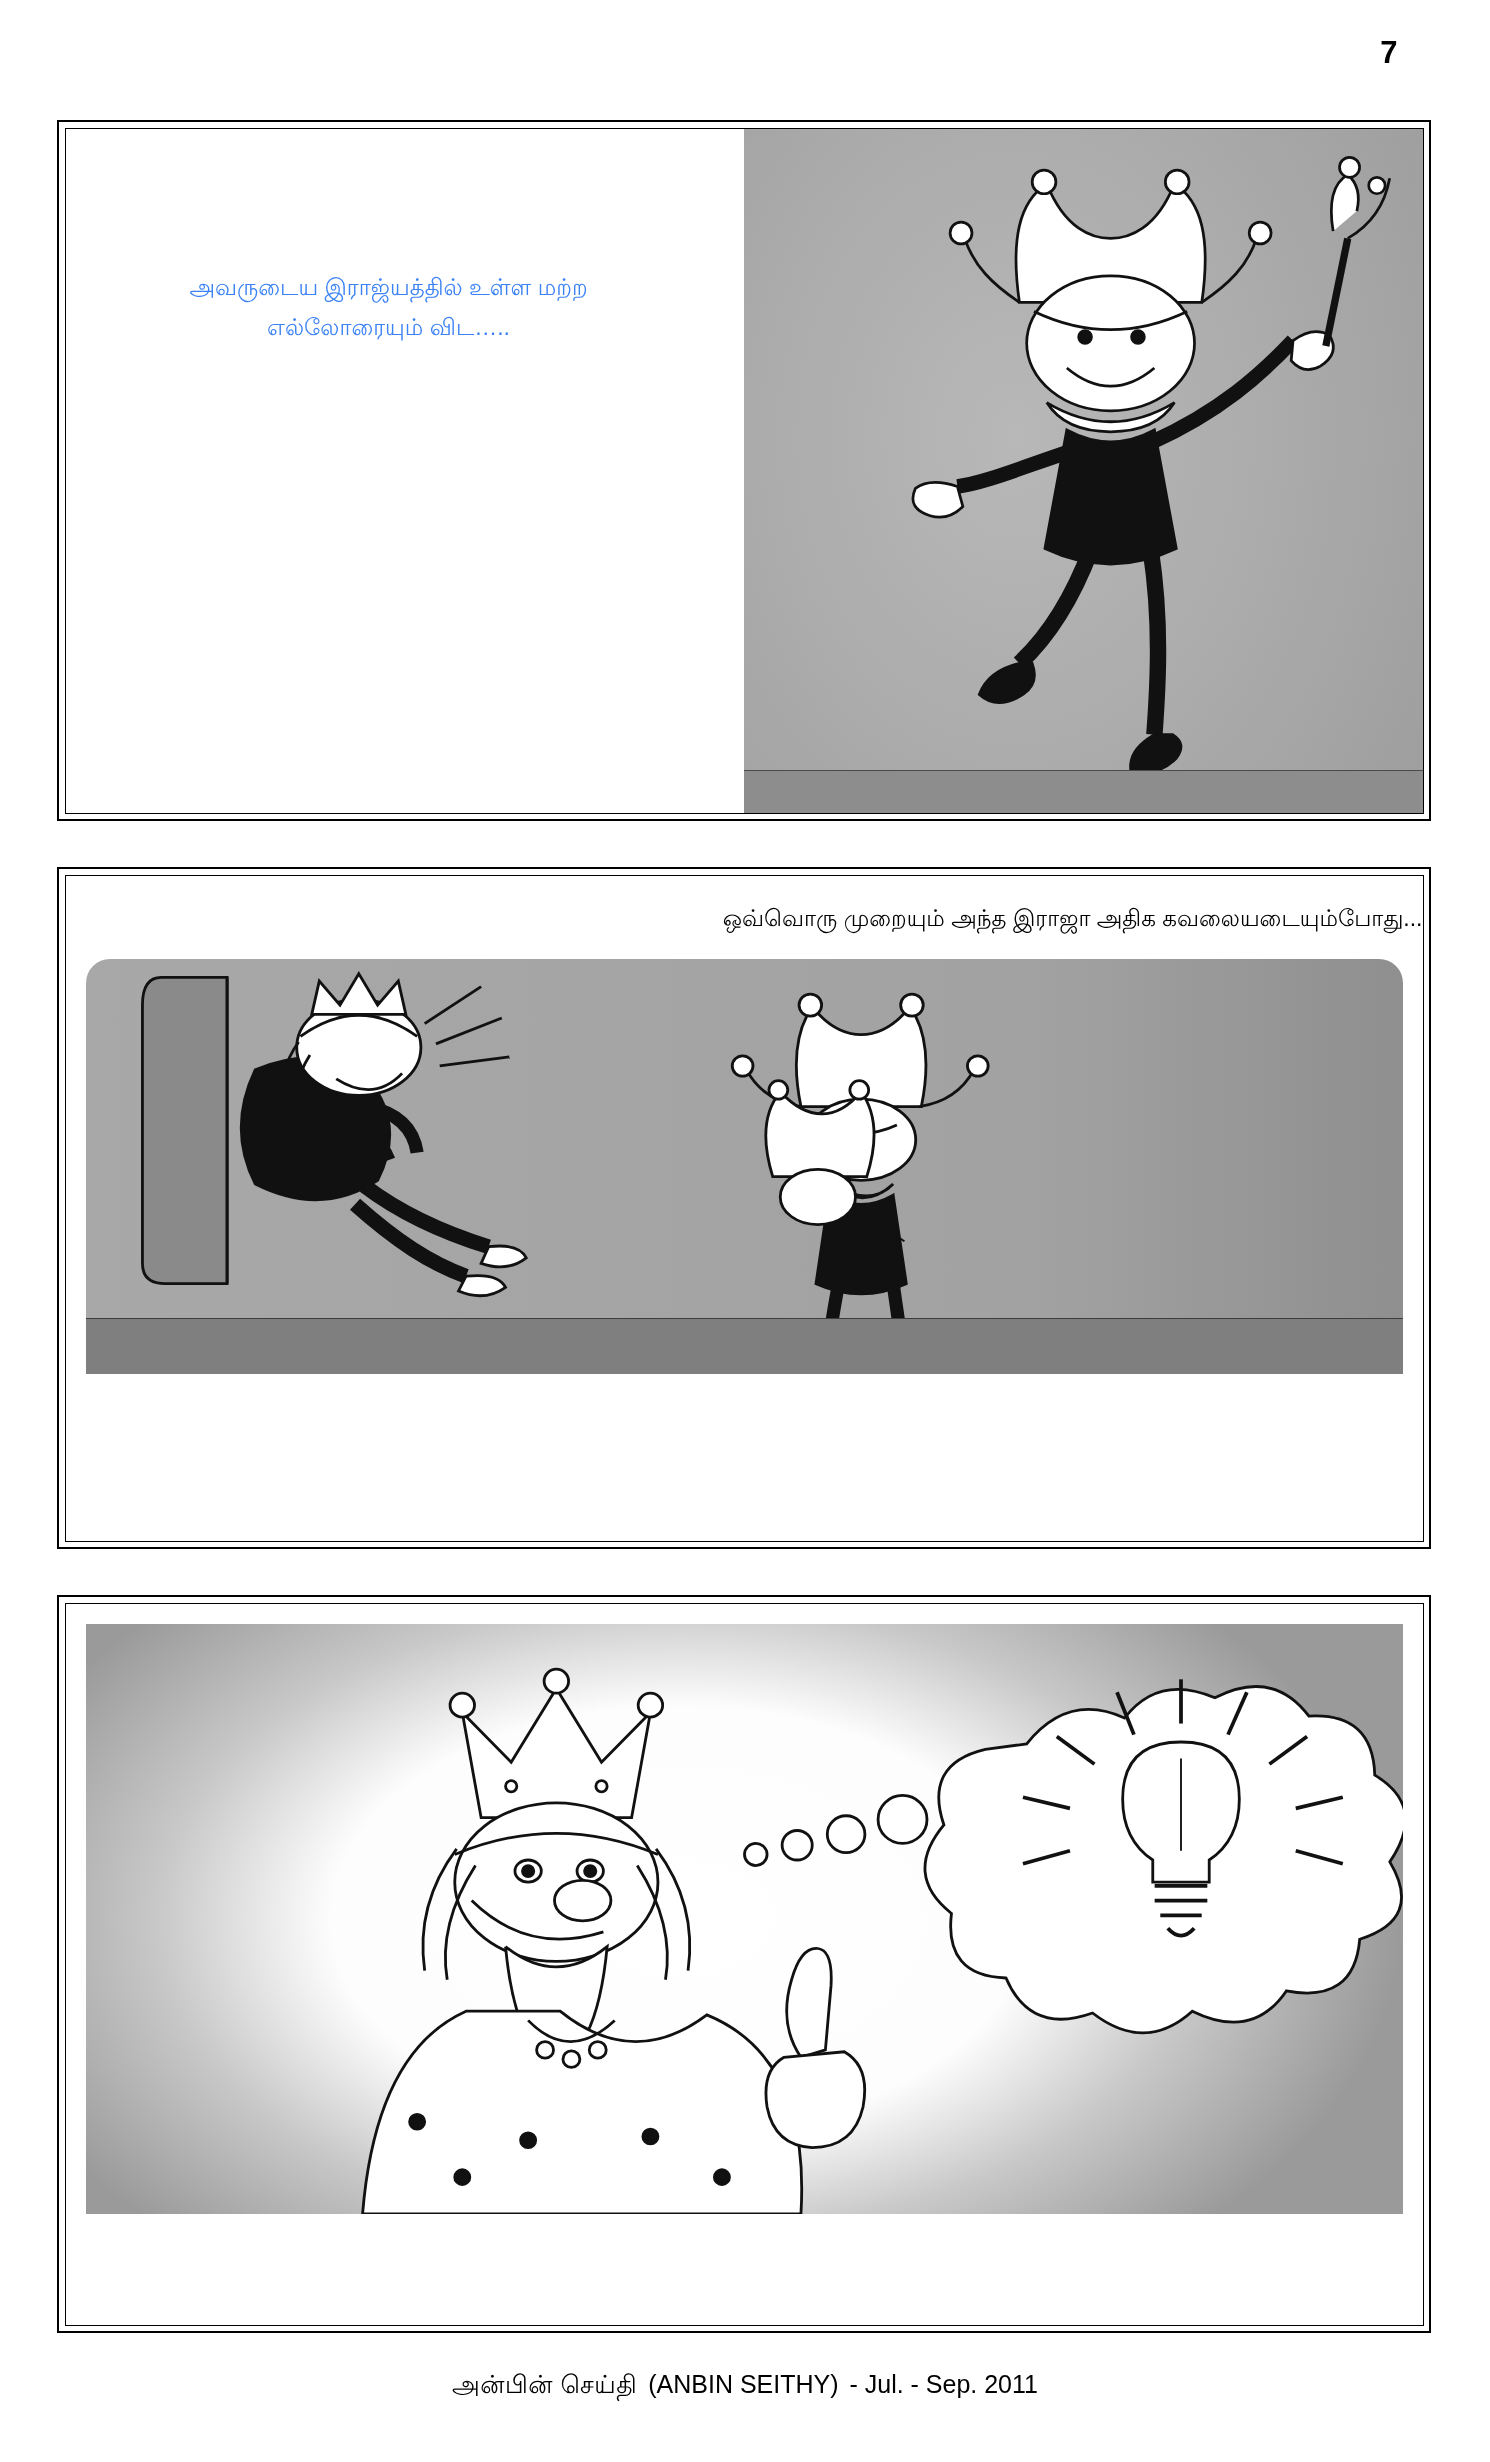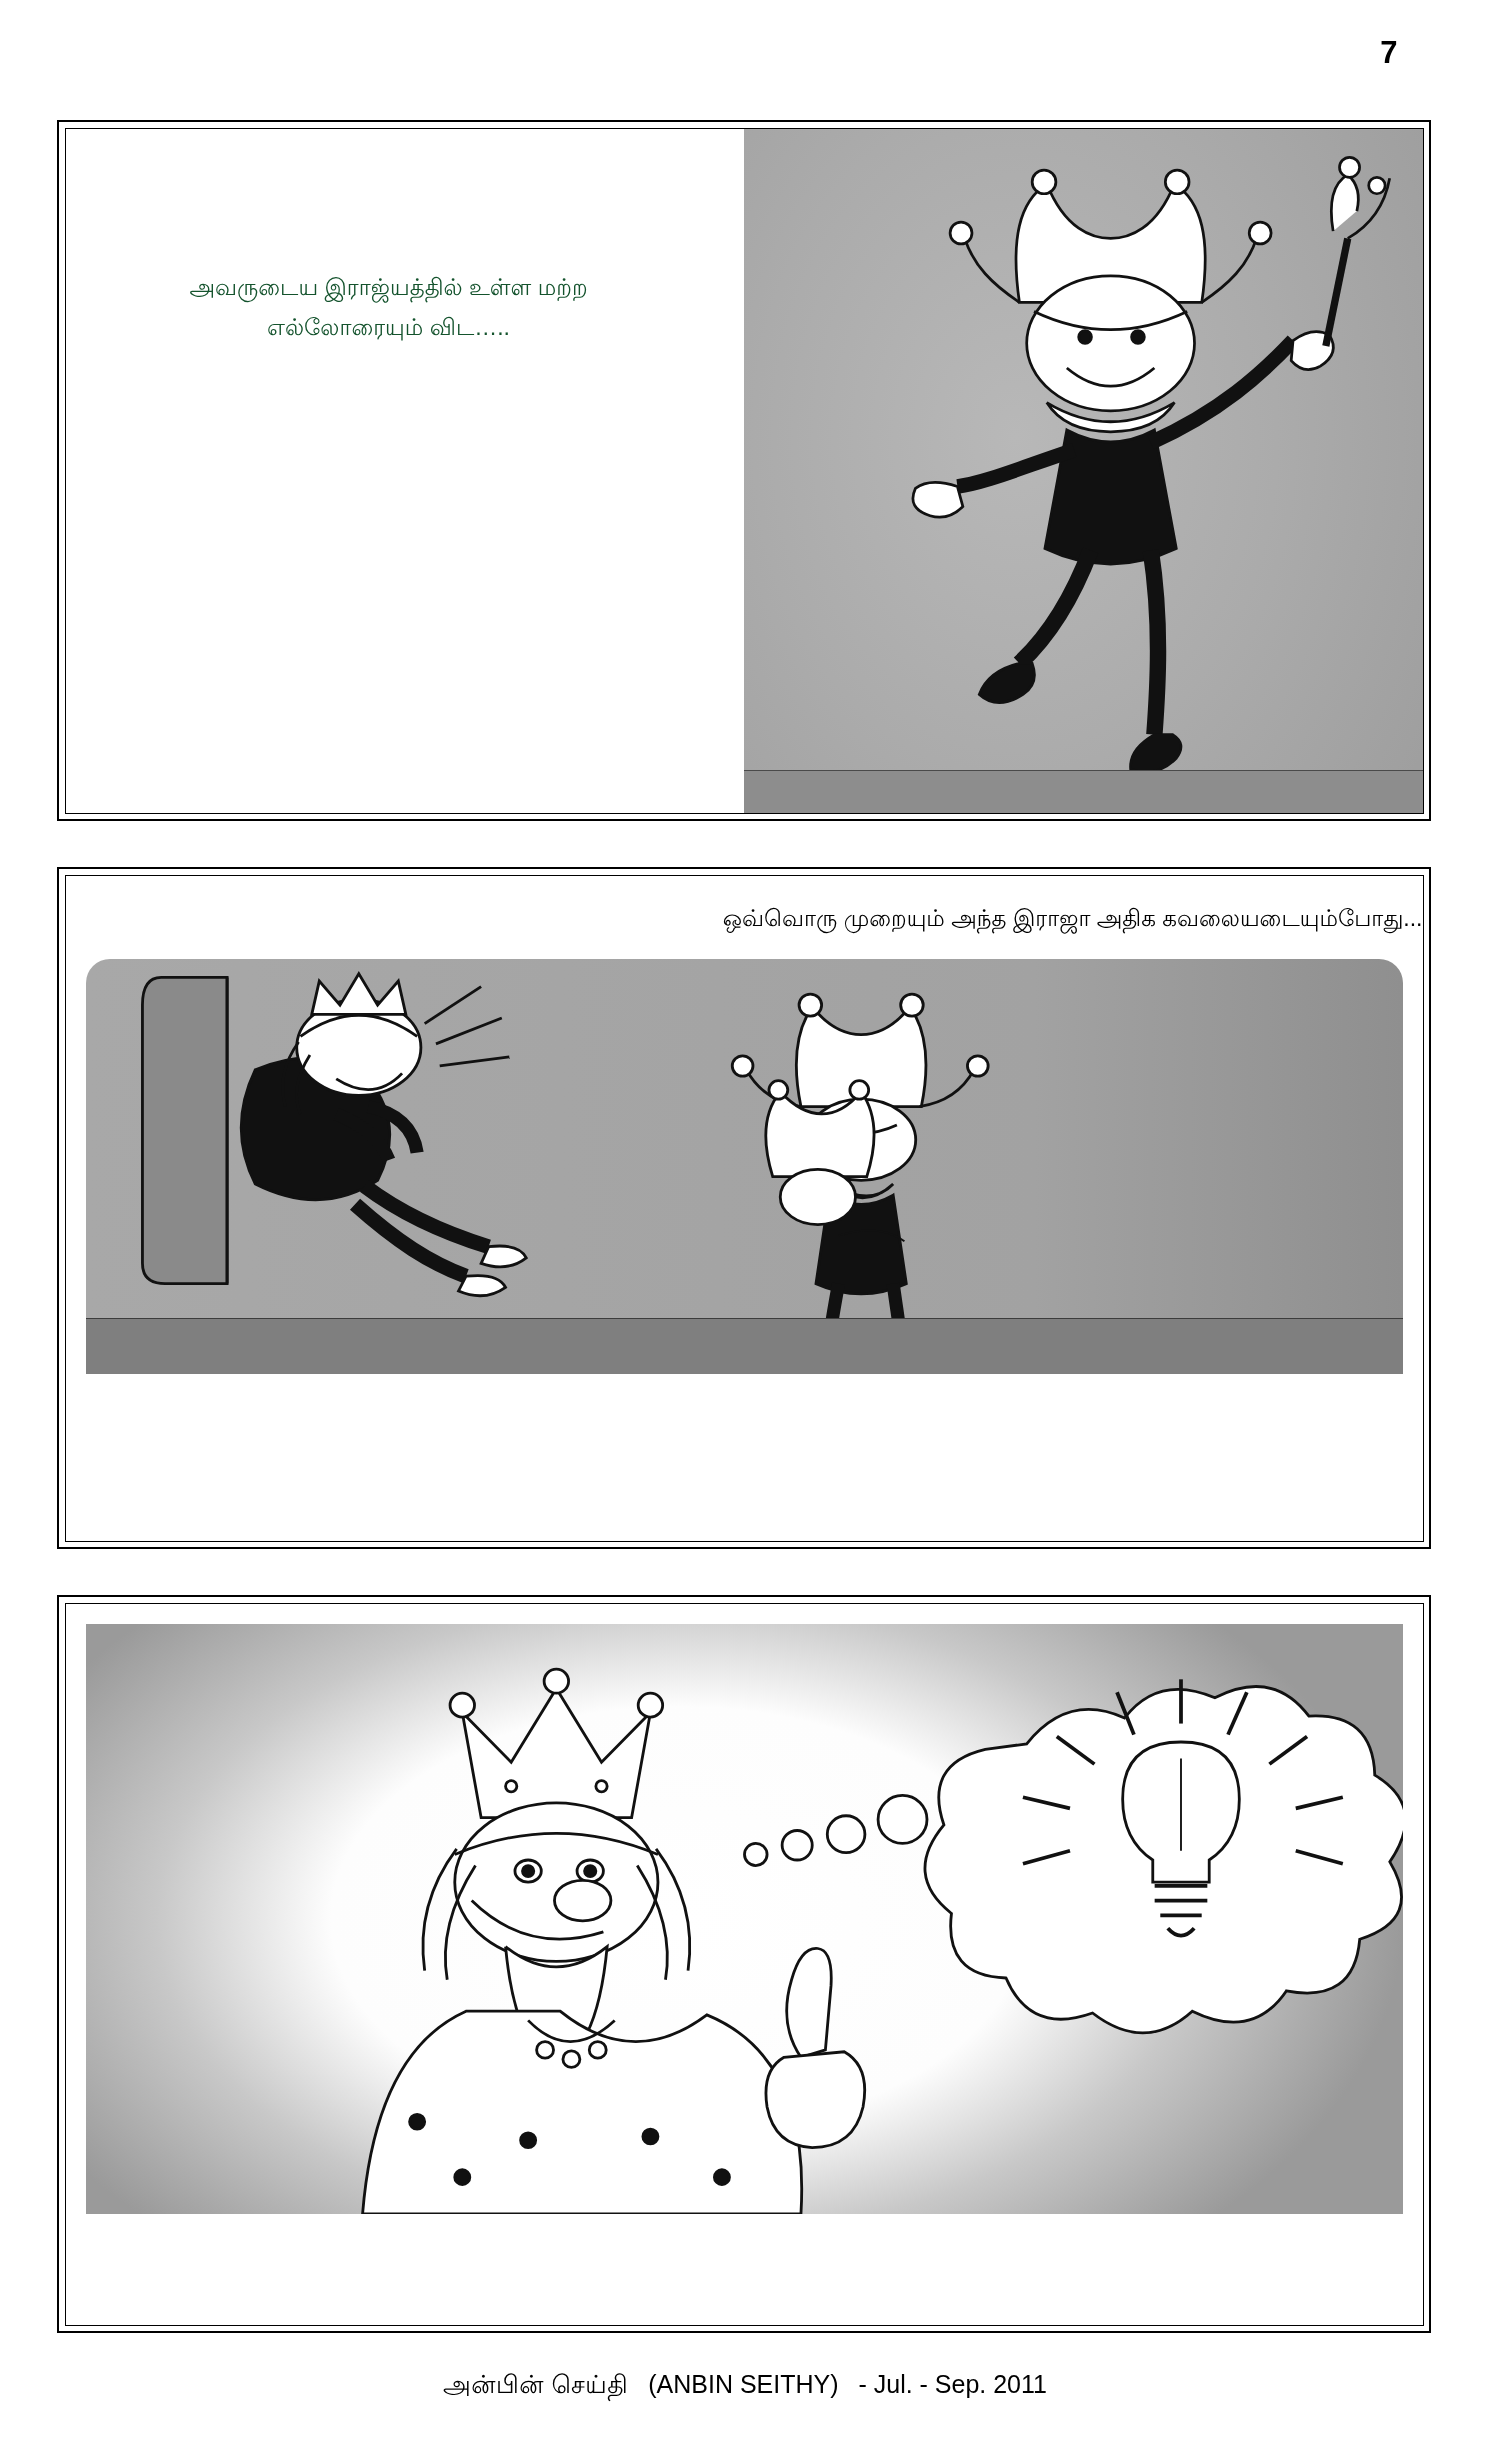--- a/index.html
+++ b/index.html
@@ -66,21 +66,21 @@
     border-top: 1.8px solid #4a4a4a;
   }
   .caption-block {
     position: absolute;
     left: 65px;
     top: 138px;
     width: 516px;
     text-align: center;
     font-size: 23px;
     line-height: 1.75;
-    color: #14532d;
+    color: #3b82f6;
     font-family: "Liberation Sans", sans-serif;
   }
   .caption-block .para + .para { margin-top: 61px; }
 
   
   #panel2 { left: 57px; top: 867px; width: 1374px; height: 682px; }
   #panel2 .toptext, #panel2 .bottomtext {
     position: absolute;
     left: 0; right: 0;
     text-align: right;
@@ -121,21 +121,21 @@
 
   
   .footer {
     position: absolute;
     left: 0; right: 0;
     top: 2370px;
     text-align: center;
     font-size: 25px;
   }
   .footer .tamil { letter-spacing: 0.5px; }
-  .footer .eng { margin-left: 13px; }
+  .footer .eng { margin-left: 4px; }
 </style>
 </head>
 <body>
 
 <div class="page">
 
   <div class="page-number">7</div>
 
   <div class="panel" id="panel1">
     <div class="panel-inner">

